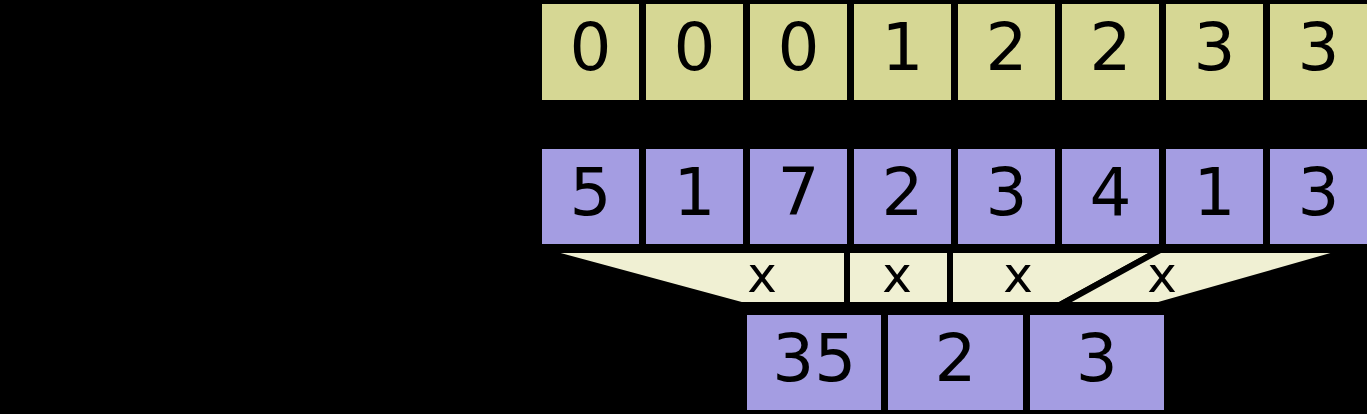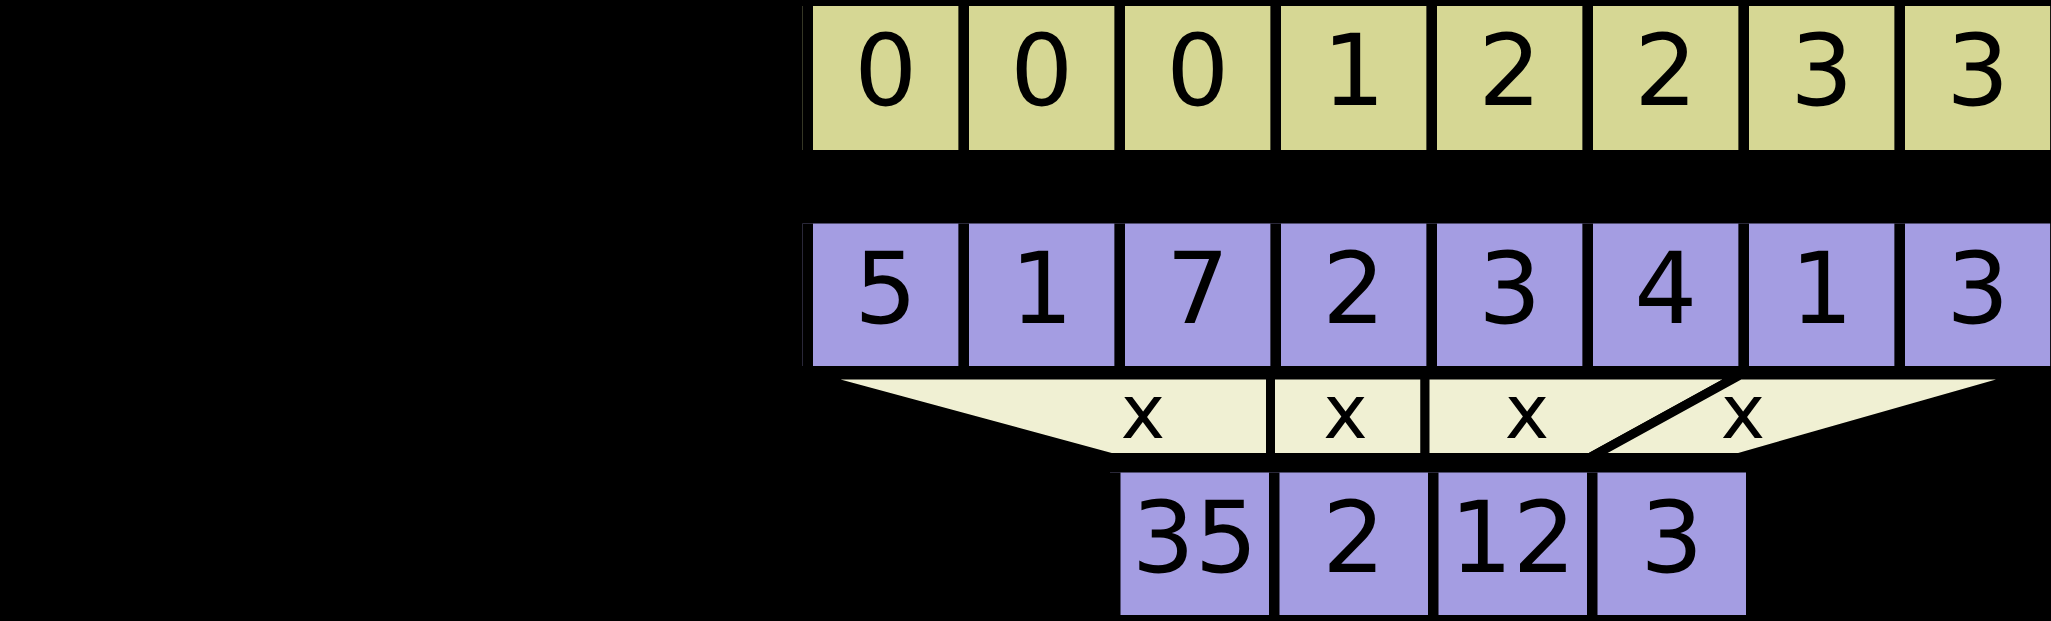--- a/index.html
+++ b/index.html
@@ -158,20 +158,17 @@
   </svg>
 
   <div class="row results-row">
     <div class="cell">
         <span class="digit">35</span>
       </div>
     <div class="cell">
         <span class="digit">2</span>
       </div>
     <div class="cell">
-        <span class="digit">12</span>
-      </div>
-    <div class="cell">
         <span class="digit">3</span>
       </div>
   </div>
 
 </div>
 
 </body></html>

